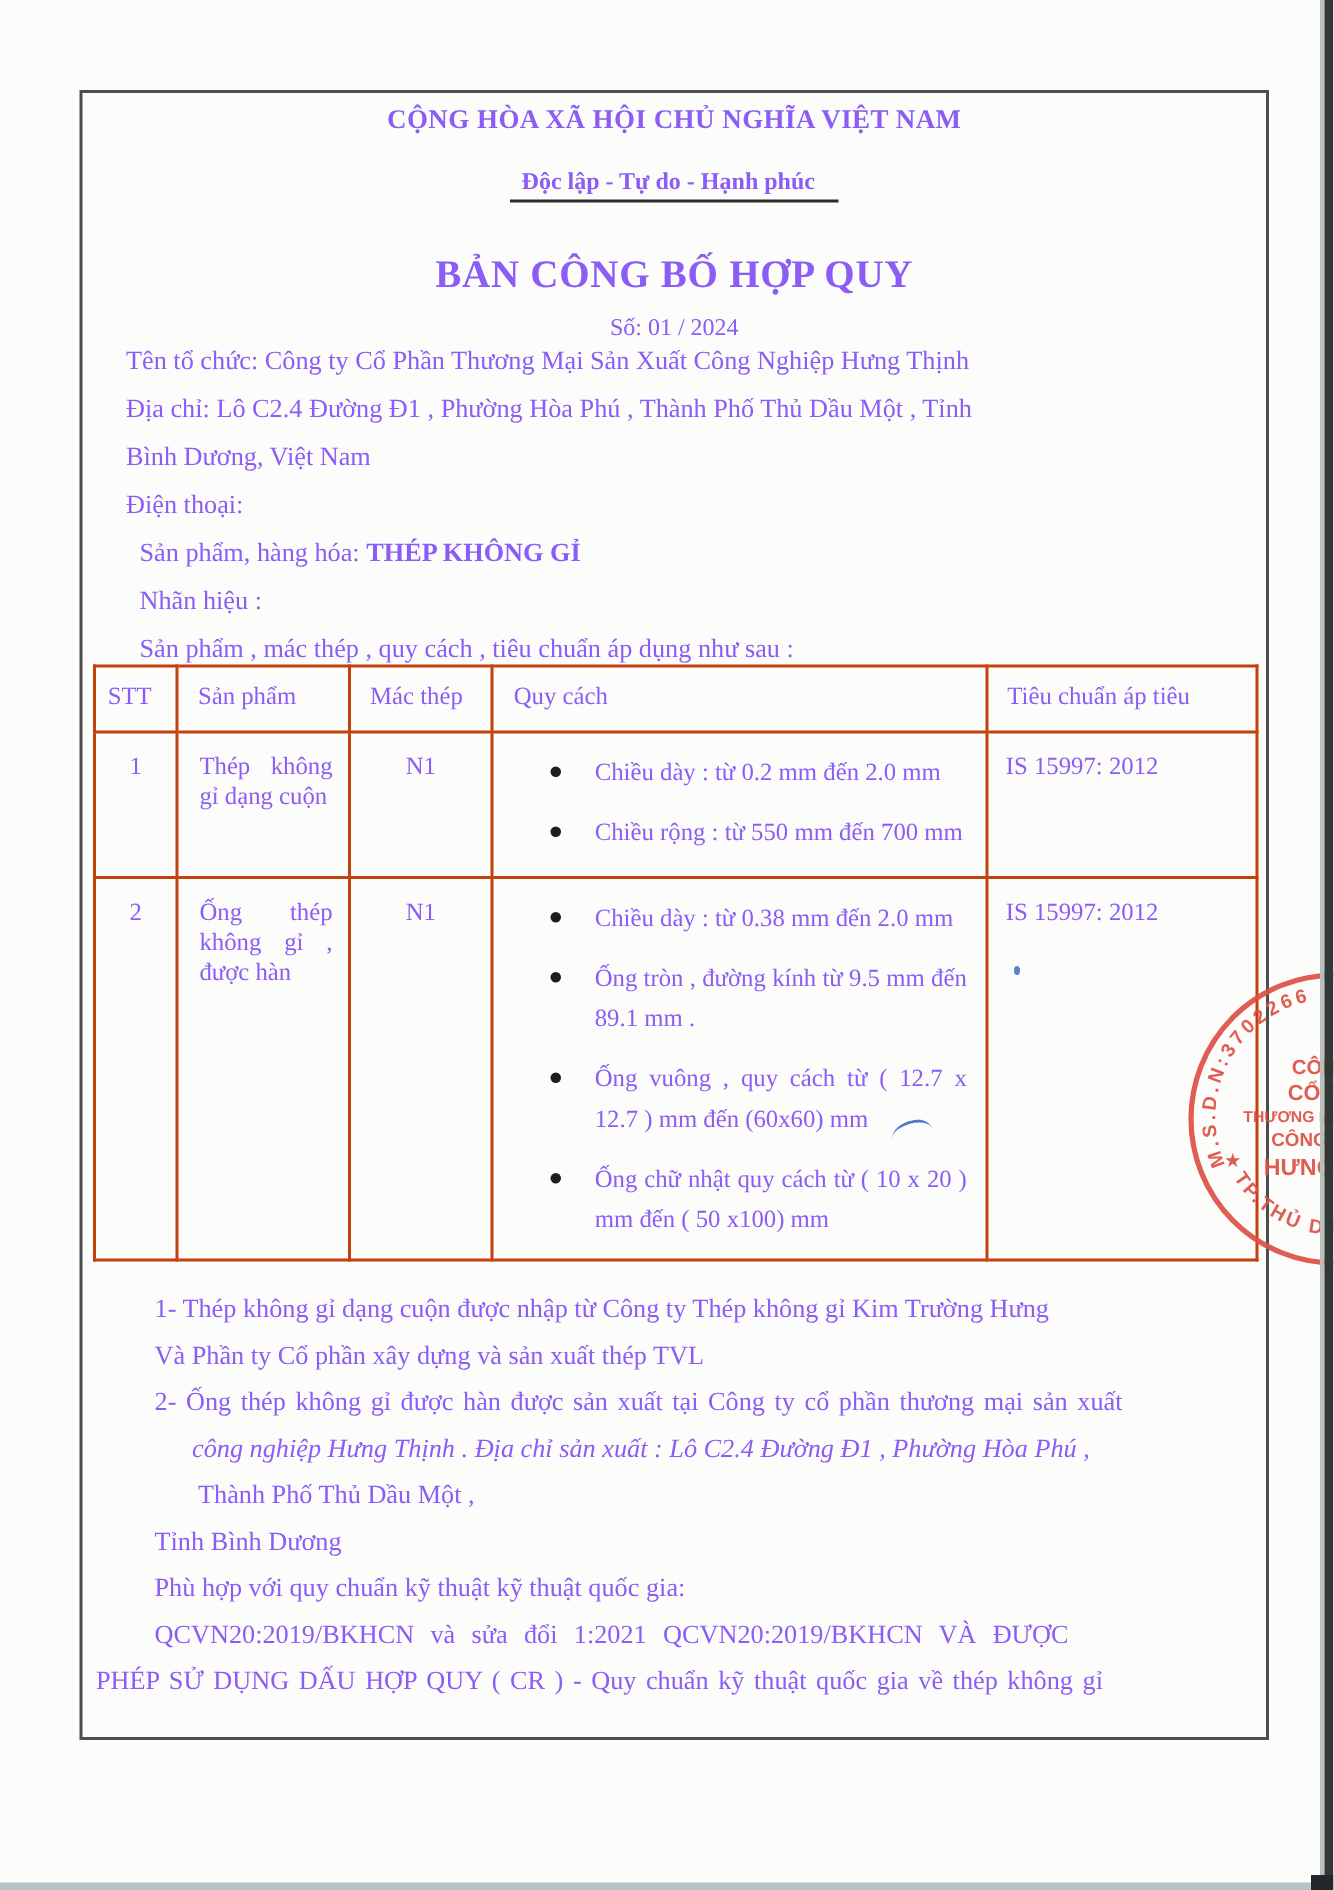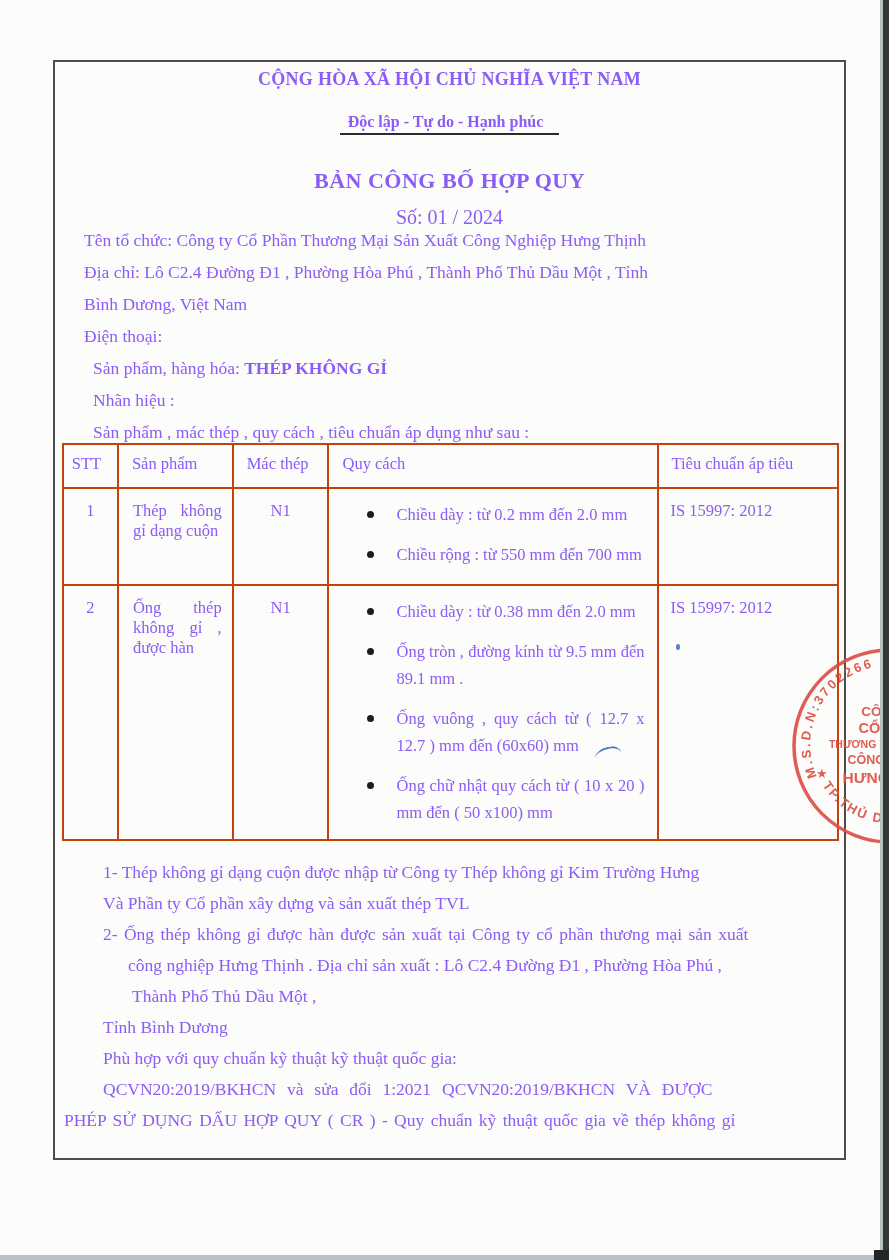--- a/index.html
+++ b/index.html
@@ -20,22 +20,22 @@
     border:2px solid #4d4d4d;
   }
 
   
   .doc-header { position:absolute; left:53px; top:68px; width:793px; text-align:center; }
   .national-line1 { font-size:18px; font-weight:bold; letter-spacing:.3px; line-height:22px; }
   .national-line2 {
     display:inline-block; font-size:16px; font-weight:bold; margin-top:5px;
     padding:0 16px 2px 8px; border-bottom:2px solid #2b2b2b;
   }
-  .doc-title { margin-top:33px; font-size:22px; font-weight:bold; letter-spacing:.5px; }
-  .doc-number { margin-top:12px; font-size:20px; }
+  .doc-title { margin-top:33px; font-size:26px; font-weight:bold; letter-spacing:.5px; }
+  .doc-number { margin-top:12px; font-size:16px; }
 
   
   .info { position:absolute; left:84px; top:224px; width:742px; font-size:17.5px; }
   .info-line { line-height:32px; white-space:nowrap; }
   .indented { padding-left:9px; }
   .bold { font-weight:bold; }
 
   
   table.spec-table {
     position:absolute; left:62px; top:443px; width:777px;
@@ -55,21 +55,21 @@
   .spec { position:relative; padding-left:67px; margin-bottom:13px; line-height:27px; text-align:justify; }
   .spec .bullet-icon {
     position:absolute; left:38px; top:10px; width:7px; height:7px;
     border-radius:50%; background:#1d1d1d;
   }
 
   
   .notes { position:absolute; left:62px; top:857px; width:779px; font-size:17.5px; }
   .note-line { line-height:31px; white-space:nowrap; }
   .nl-a { padding-left:41px; }
-  .nl-b { padding-left:66px; }
+  .nl-b { padding-left:66px;font-style:italic; }
   .nl-c { padding-left:70px; }
   .nl-flush { padding-left:2px; }
   .ws-wide { word-spacing:6.5px; }
   .ws-med { word-spacing:2px; }
 
   
   .stamp { position:absolute; left:780px; top:636px; width:220px; height:220px; opacity:.92; }
   .stamp svg { width:100%; height:100%; }
   .stamp text { fill:#dd5044; font-family:"Liberation Sans","DejaVu Sans",sans-serif; font-weight:bold; }
 

